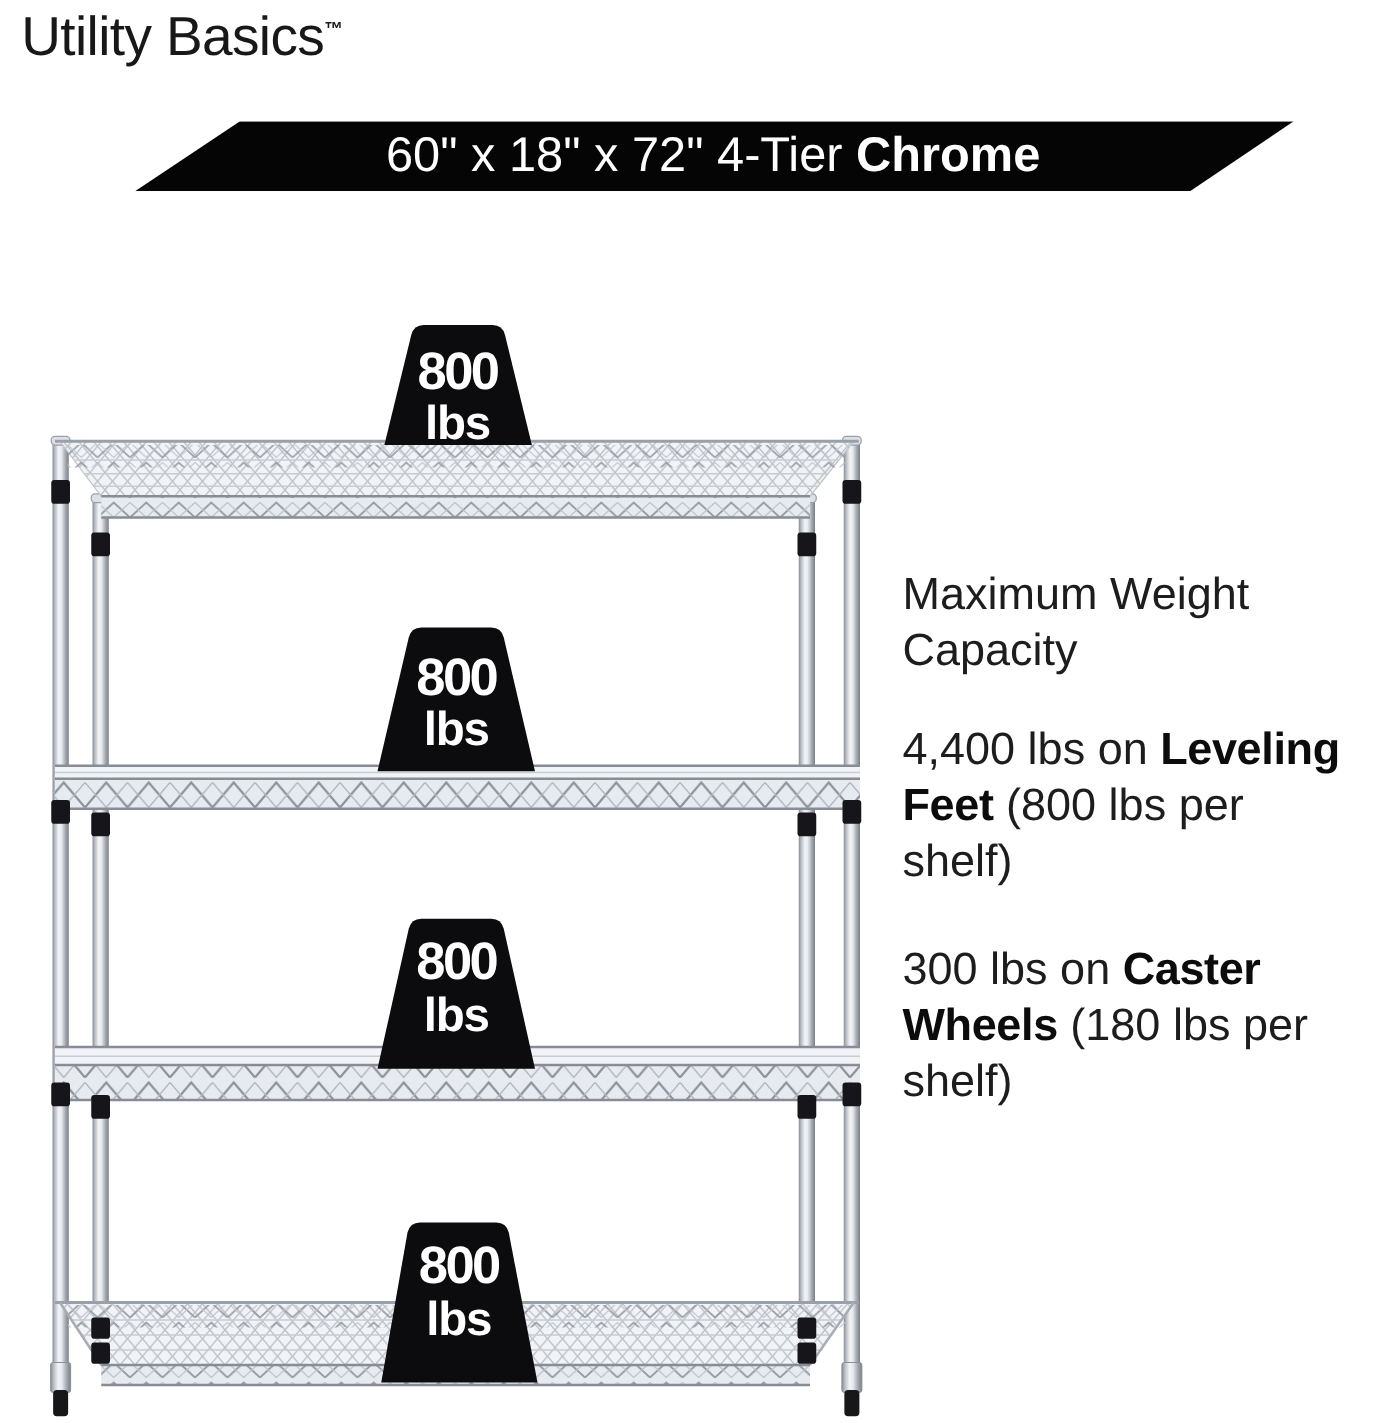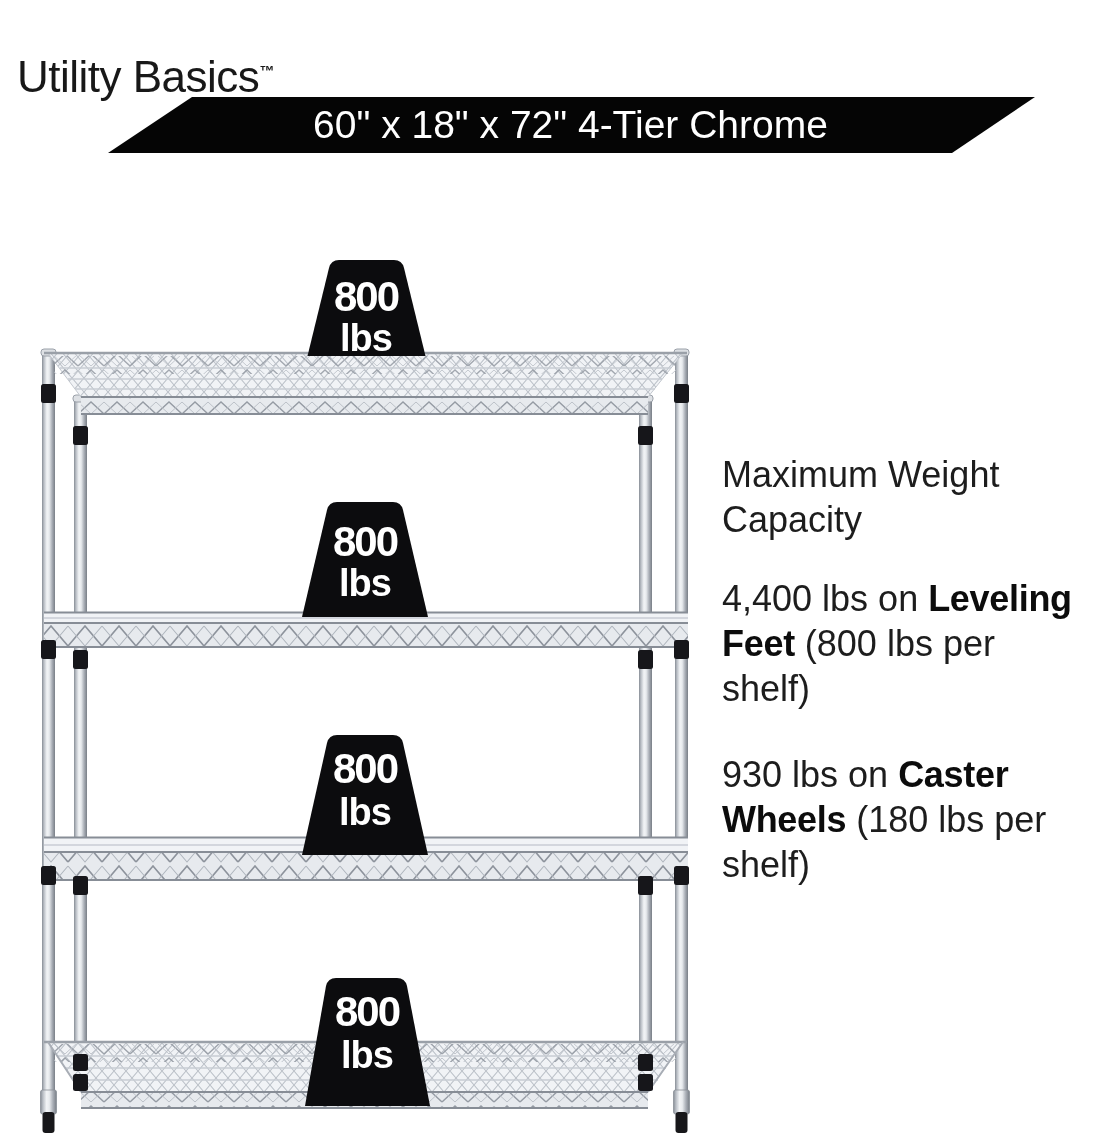--- a/index.html
+++ b/index.html
@@ -7,33 +7,32 @@
     position:relative; width:1120px; height:1138px; background:#ffffff;
     overflow:hidden; font-family:"Liberation Sans","DejaVu Sans",sans-serif;
     color:#1d1d1d;
   }
 
   
   .logo {
     position:absolute; left:17px; top:5px;
     font-size:44px; font-weight:500; letter-spacing:-0.5px; color:#181818;
     white-space:nowrap;
-    margin-top:47px;
   }
   .logo sup { font-size:15px; font-weight:700; vertical-align:super; letter-spacing:0; }
 
   
   .banner {
     position:absolute; left:100px; top:97px; width:941px; height:56px;
     background:#050505;
     clip-path:polygon(92px 0, 935px 0, 852px 56px, 8px 56px);
     display:flex; align-items:center; justify-content:center;
     color:#ffffff; font-size:39px; white-space:pre;
   }
-  .banner b { font-weight:400; }
+  .banner b { font-weight:700; }
 
   
   .info {
     position:absolute; left:722px; top:452px; width:400px;
     font-size:36px; line-height:45px; color:#1d1d1d;
   }
   .info h2 { margin:0; font-size:36px; font-weight:400; line-height:45px; white-space:pre-line; }
   .info p  { margin:0; white-space:pre-line; }
   .info p.first  { margin-top:34px; }
   .info p.second { margin-top:41px; }
@@ -177,18 +176,18 @@
       <text class="wu" x="367" y="1068">lbs</text>
     </g>
   </svg>
 
   <div class="info">
     <h2>Maximum Weight
 Capacity</h2>
     <p class="first"><span>4,400 lbs on </span><b>Leveling
 Feet</b><span> (800 lbs per
 shelf)</span></p>
-    <p class="second"><span>930 lbs on </span><b>Caster
+    <p class="second"><span>300 lbs on </span><b>Caster
 Wheels</b><span> (180 lbs per
 shelf)</span></p>
   </div>
 
 </div>
 
 </body></html>

